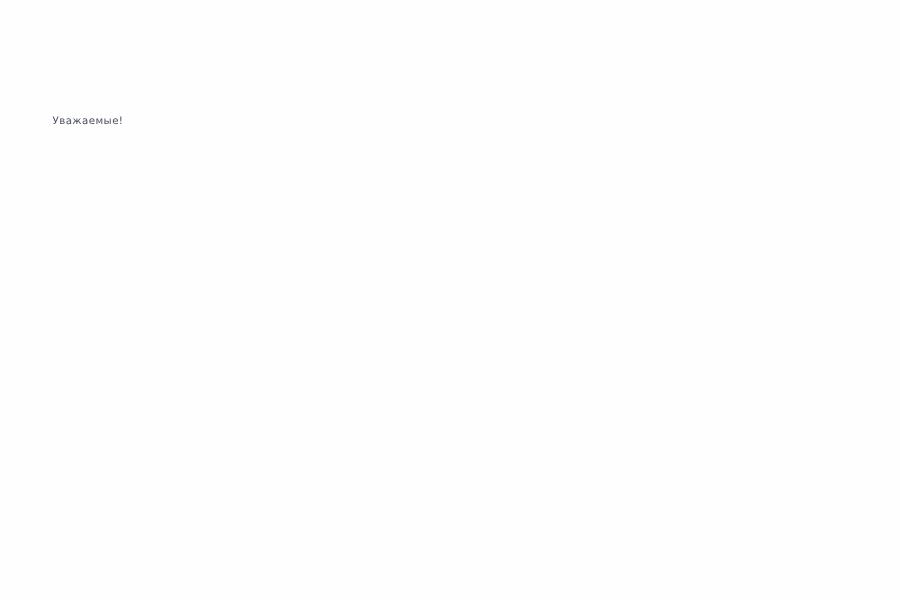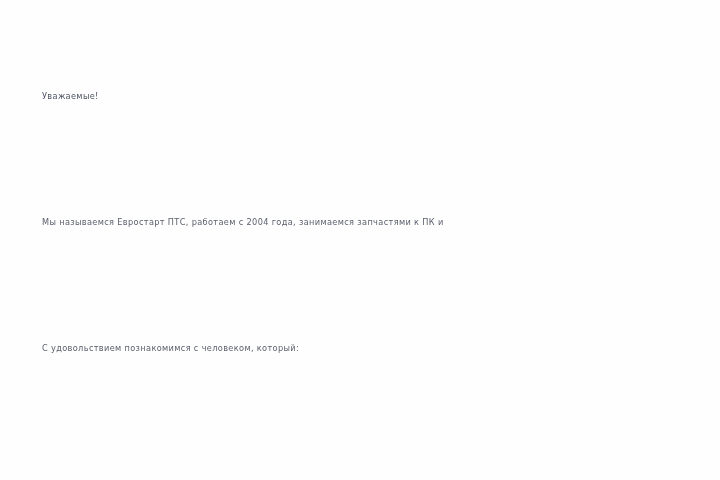--- a/index.html
+++ b/index.html
@@ -48,26 +48,22 @@
 <body>
 
 <div class="page">
   <div class="doc">
 
     <div class="para heading">
       <span class="line">Уважаемые!</span>
     </div>
 
     <div class="para">
-      <span class="line">Мы называемся Евростарт ПТС, работаем с 2004 года, занимаемся запчастями к ПК и</span>
     </div>
 
-    <div class="para tight">
-      <span class="line">С удовольствием познакомимся с человеком, который:</span>
-    </div>
 
     <div class="para">
       
       
       
     </div>
 
     
 
     

